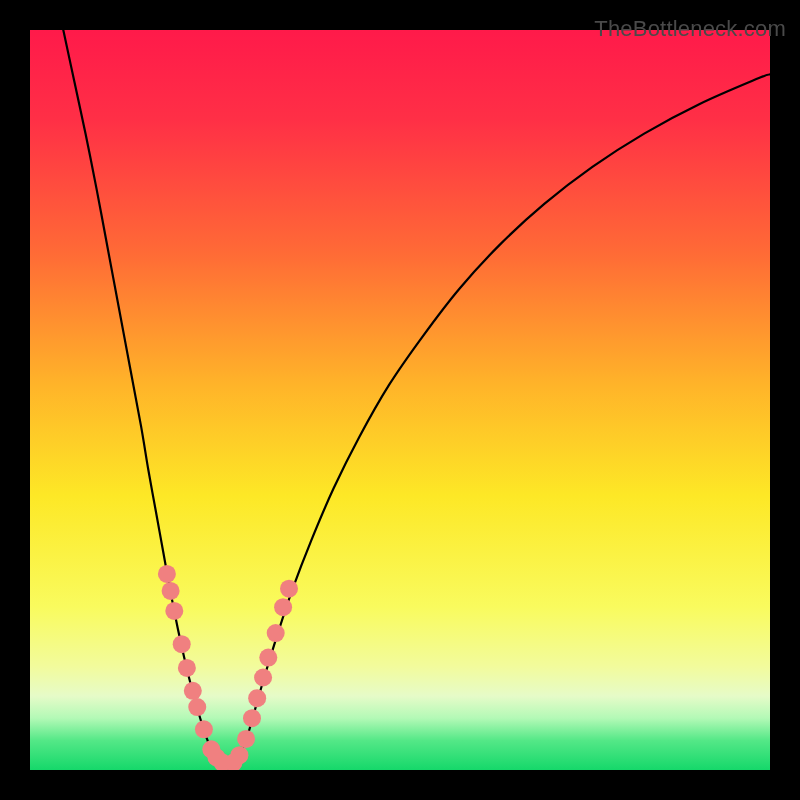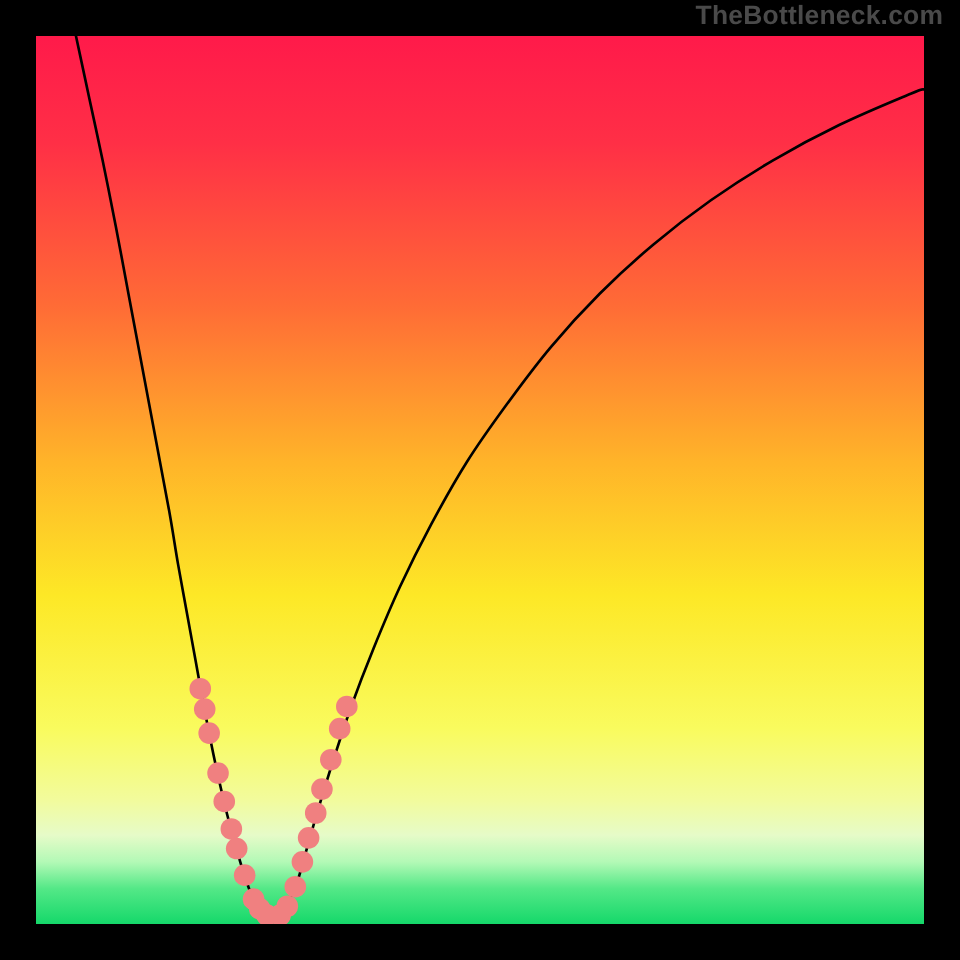--- a/index.html
+++ b/index.html
@@ -21,24 +21,24 @@
     position: absolute;
     left: 0; top: 0; right: 0; bottom: 0;
   }
   .svg-layer {
     position: absolute;
     left: 0; top: 0;
     width: 740px; height: 740px;
   }
   .watermark {
     position: absolute;
-    top: 0; right: 14px;
+    top: 16px; right: 14px;
     color: #4a4a4a;
     font-size: 22px;
-    font-weight: 700;
+    font-weight: 400;
     letter-spacing: 0.2px;
     font-family: Arial, sans-serif;
   }
 </style>
 </head>
 <body>
 
 <div class="frame">
   <div class="plot">
     <svg class="gradient" viewBox="0 0 740 740" preserveAspectRatio="none">

